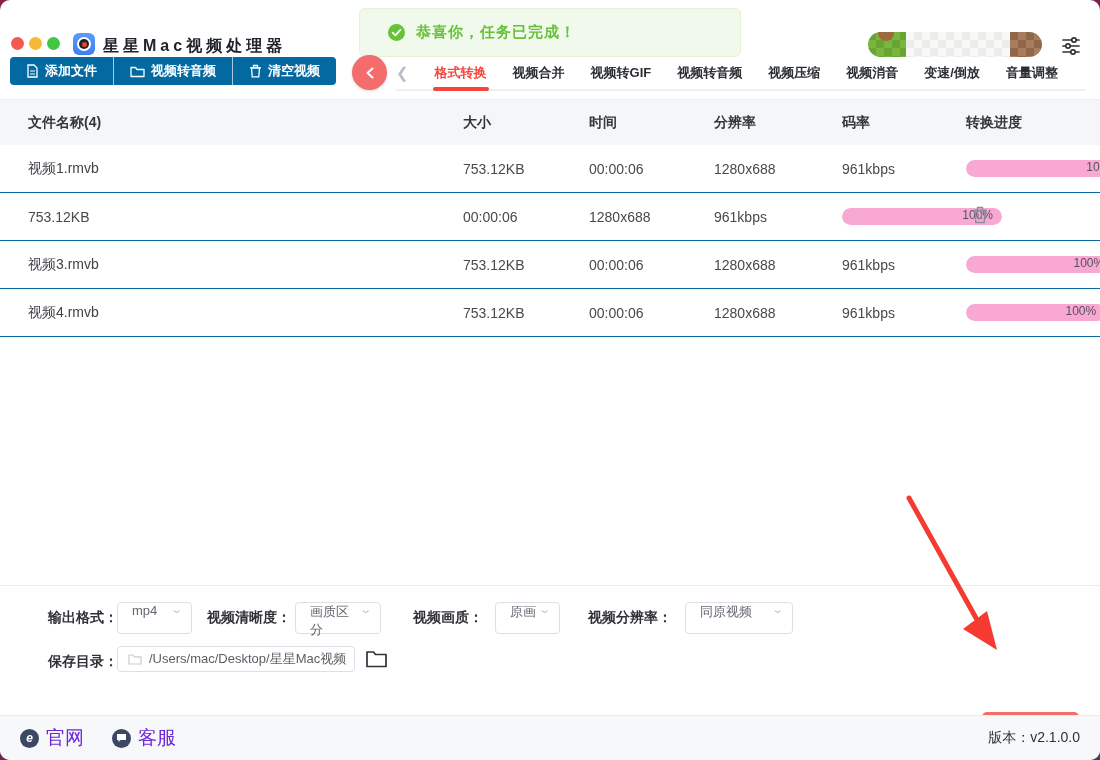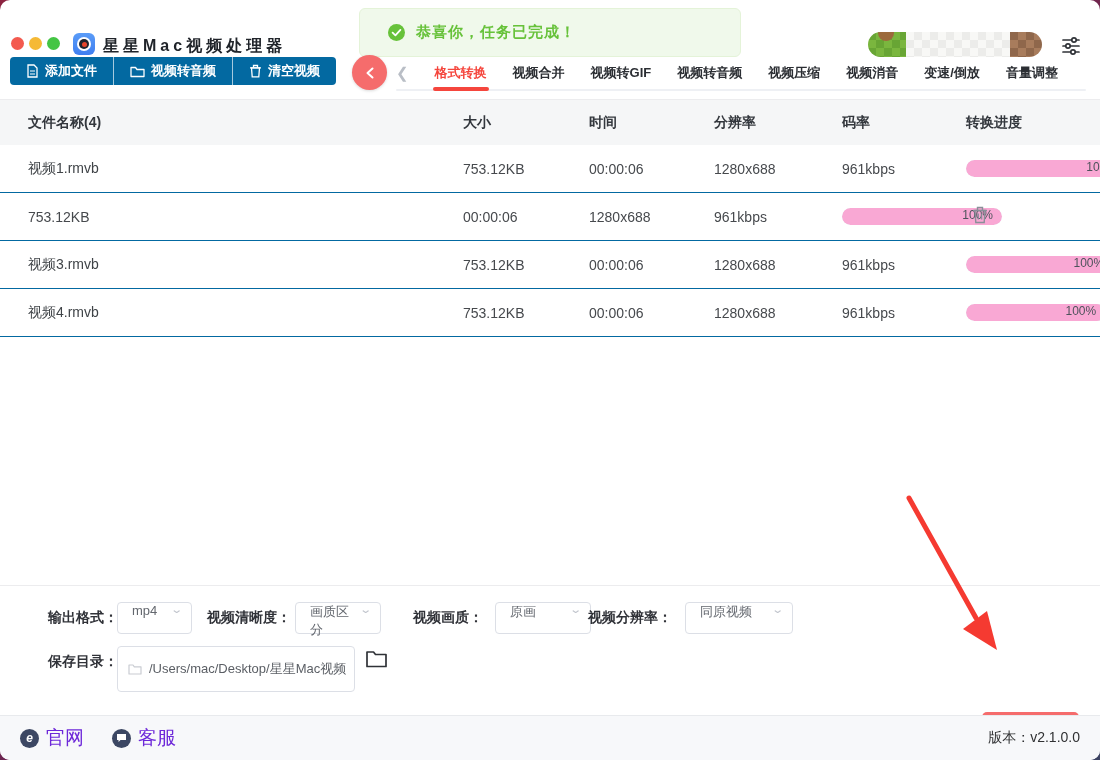--- a/index.html
+++ b/index.html
@@ -76,21 +76,21 @@
   
   .settings { position:absolute; left:0; top:585px; width:100%; height:130px; background:#fff;
     border-top:1px solid #ececee; }
   .slabel { font-size:14px; font-weight:bold; color:#303238; position:absolute; top:7px; }
   .srow1 { position:absolute; left:0; top:16px; width:100%; height:32px; }
   .srow2 { position:absolute; left:0; top:60px; width:100%; height:32px; }
   .select { position:absolute; top:0; height:32px; border:1px solid #dcdfe6; border-radius:4px;
     background:#fff; display:flex; align-items:flex-start; justify-content:space-between;
     padding:0 10px 16px 14px; font-size:13px; color:#63676e; cursor:pointer; }
   .chev-down { color:#c0c4cc; font-size:11px; transform:scaleX(1.4); }
-  .dir-input { position:absolute; left:117px; top:0; width:238px; height:46px;
+  .dir-input { position:absolute; left:117px; top:0; width:238px; height:26px;
     border:1px solid #dcdfe6; border-radius:4px; display:flex; align-items:center; gap:7px;
     padding:0 8px 0 10px; overflow:hidden; }
   .dir-text { font-size:13px; color:#5a5e64; white-space:nowrap; overflow:hidden; }
   .dir-open-btn { position:absolute; left:365px; top:3px; background:none; border:none; cursor:pointer; padding:0; }
   .start-btn { position:absolute; left:982px; top:66px; width:97px; height:37px; background:#f56c6c;
     color:#fff; font-size:15px; font-weight:bold; border:none; border-radius:5px; cursor:pointer;
     letter-spacing:1px; }
   
   .footer { position:absolute; left:0; bottom:0; width:100%; height:45px; background:#f7f8fa;
     border-top:1px solid #e8eaed; display:flex; align-items:center; padding:0 20px; gap:28px; }
@@ -294,21 +294,21 @@
       <div class="select" style="left:117px; width:75px">
         <span>mp4</span>
         <span class="chev-down">⌄</span>
       </div>
       <span class="slabel" style="left:207px">视频清晰度：</span>
       <div class="select" style="left:295px; width:86px">
         <span>画质区分</span>
         <span class="chev-down">⌄</span>
       </div>
       <span class="slabel" style="left:413px">视频画质：</span>
-      <div class="select" style="left:495px; width:96px">
+      <div class="select" style="left:495px; width:65px">
         <span>原画</span>
         <span class="chev-down">⌄</span>
       </div>
       <span class="slabel" style="left:588px">视频分辨率：</span>
       <div class="select" style="left:685px; width:108px">
         <span>同原视频</span>
         <span class="chev-down">⌄</span>
       </div>
     </div>
     <div class="srow2">

